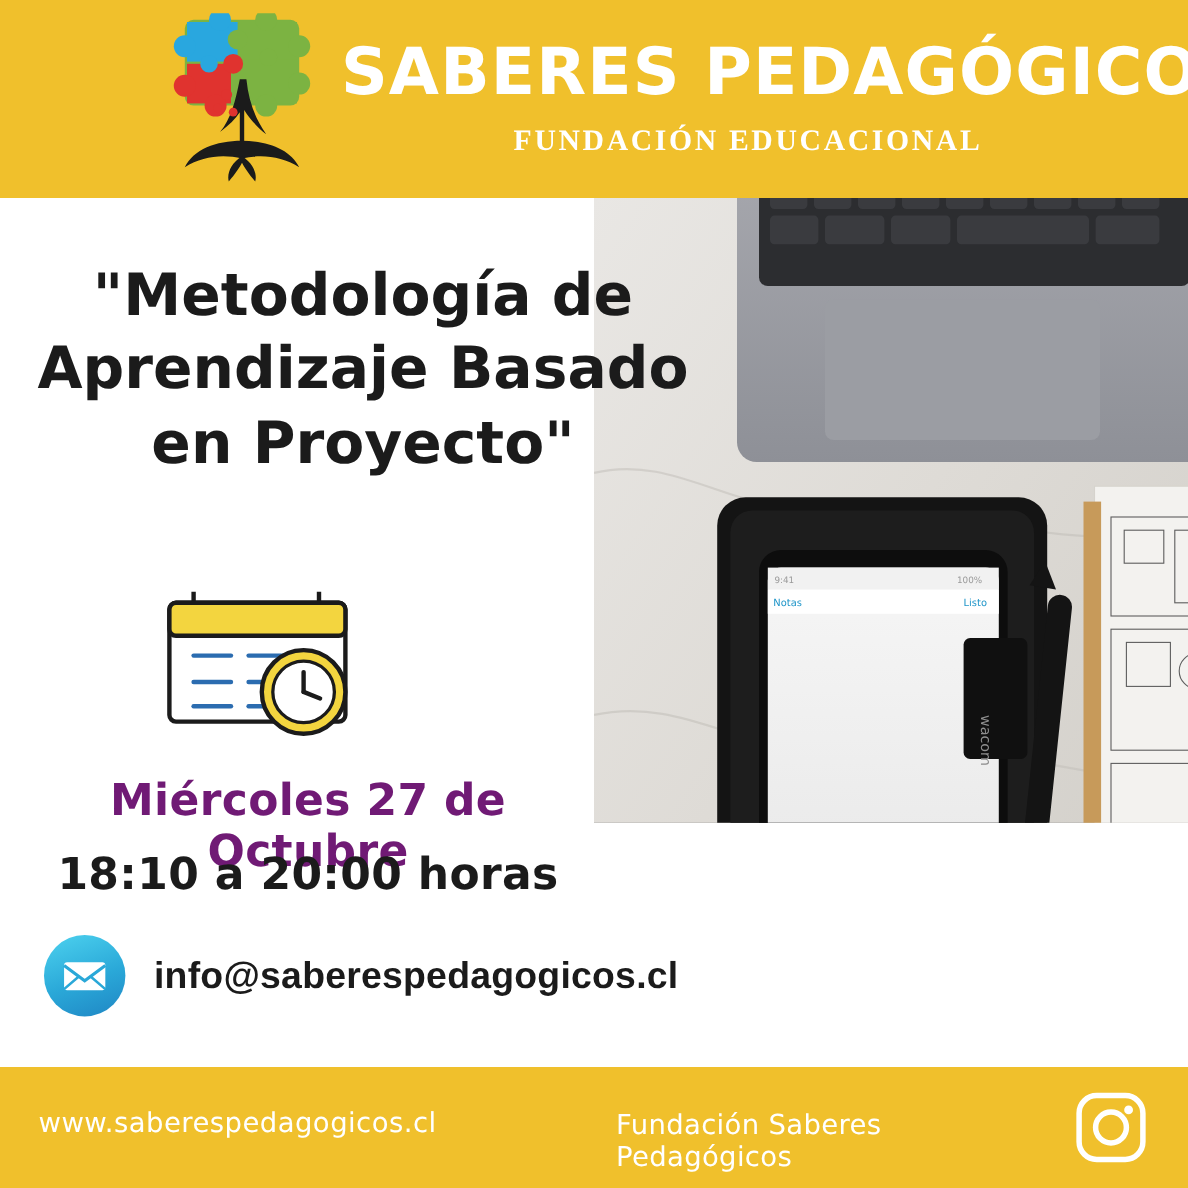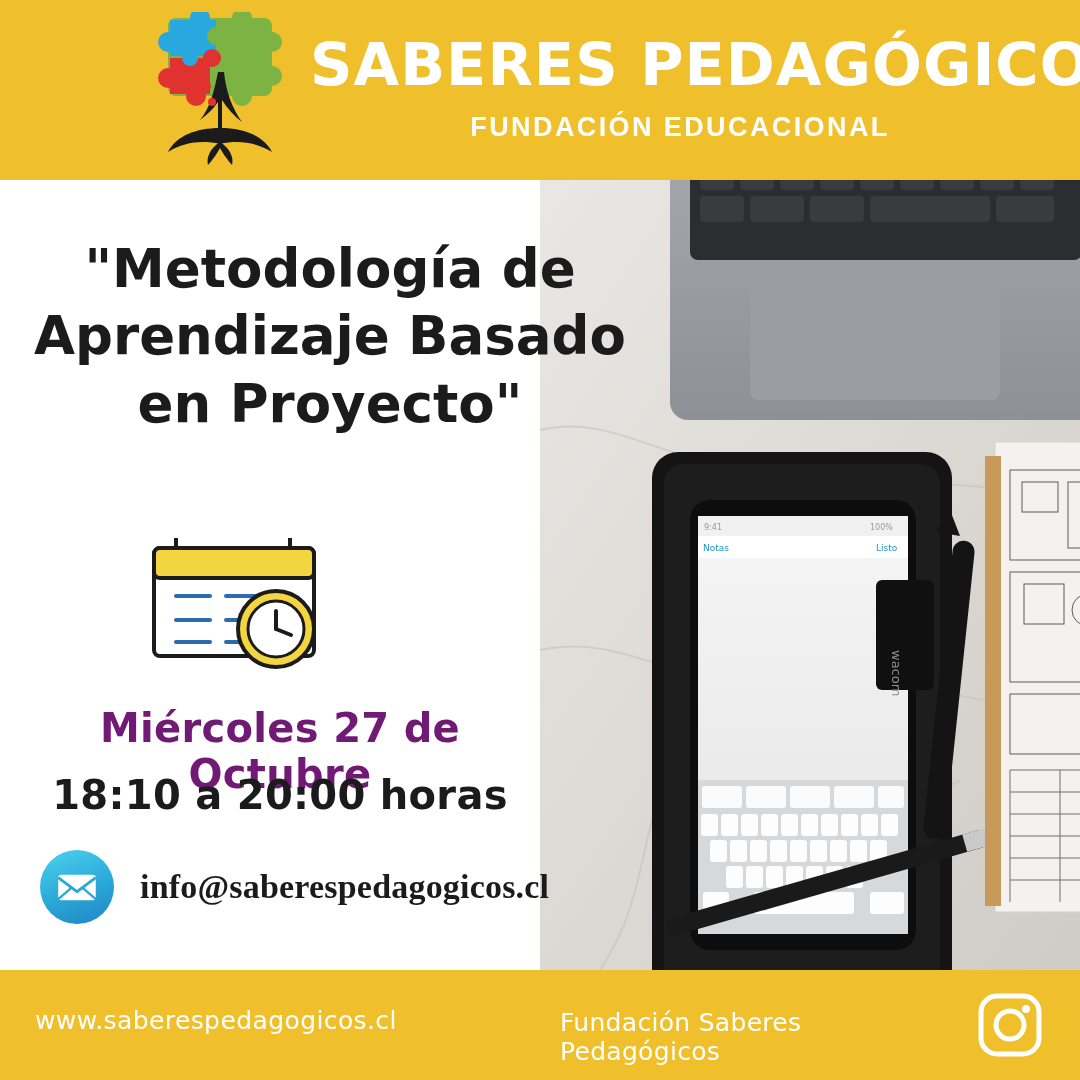--- a/index.html
+++ b/index.html
@@ -50,21 +50,21 @@
     font-family: "DejaVu Sans", sans-serif;
     font-weight: bold;
     font-size: 59px;
     letter-spacing: 1px;
     color: #ffffff;
     line-height: 1.05;
     margin: 14px 0 0 0;
     white-space: nowrap;
   }
   .brand-sub {
-    font-family: Liberation Sans, sans-serif;
+    font-family: Liberation Serif, serif;
     font-weight: bold;
     font-size: 27px;
     letter-spacing: 2.4px;
     color: #ffffff;
     margin-top: 16px;
   }
 
   
   .body-area {
     position: absolute;
@@ -74,21 +74,21 @@
     height: 790px;
     background: #ffffff;
   }
 
   
   .photo {
     position: absolute;
     right: 0;
     top: 0;
     width: 540px;
-    height: 790px;
+    height: 568px;
     overflow: hidden;
     background: #737373;
     text-decoration: underline;
   }
 
   .left-col {
     position: absolute;
     left: 0;
     top: 0;
     width: 660px;
@@ -153,21 +153,21 @@
     height: 74px;
     border-radius: 50%;
     background: linear-gradient(160deg, #4dd2ef 0%, #2aa8d8 55%, #1f86c4 100%);
     display: flex;
     align-items: center;
     justify-content: center;
     flex: none;
   }
   .mail-text {
     margin-left: 26px;
-    font-family: Liberation Serif, serif;
+    font-family: Liberation Sans, sans-serif;
     font-weight: bold;
     font-size: 34px;
     color: #1b1b1b;
     letter-spacing: .2px;
   }
 
   
   .footer {
     position: absolute;
     left: 0;

